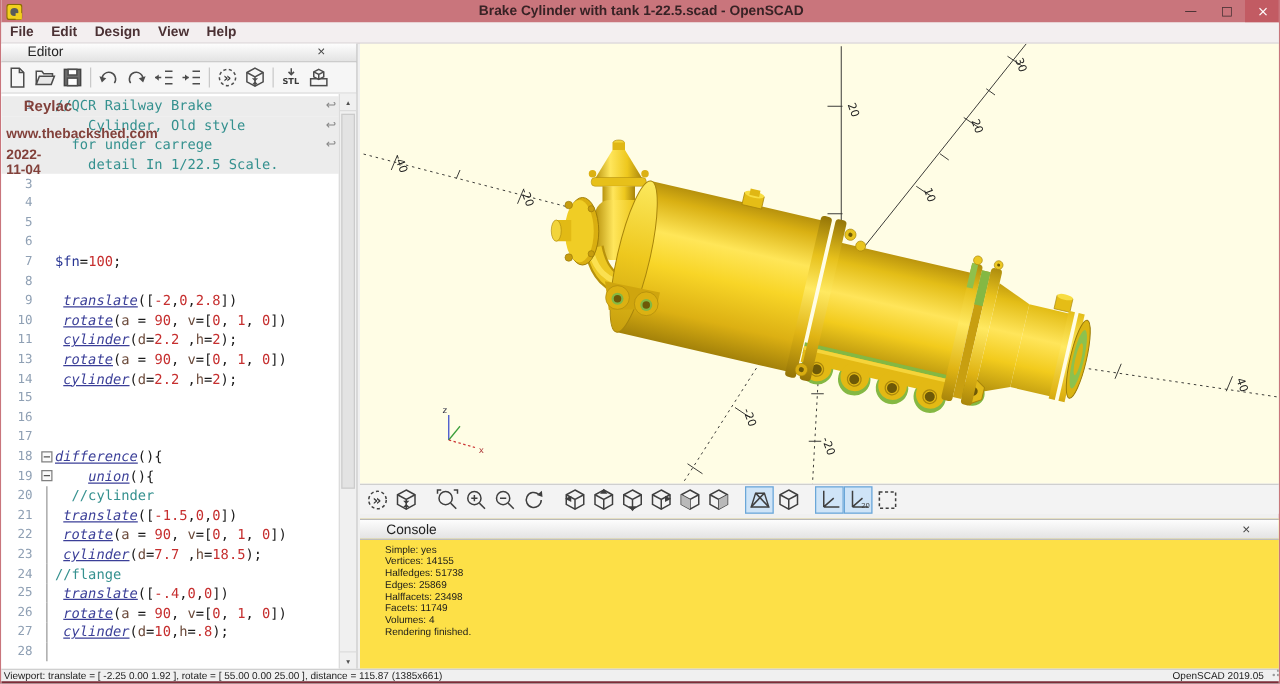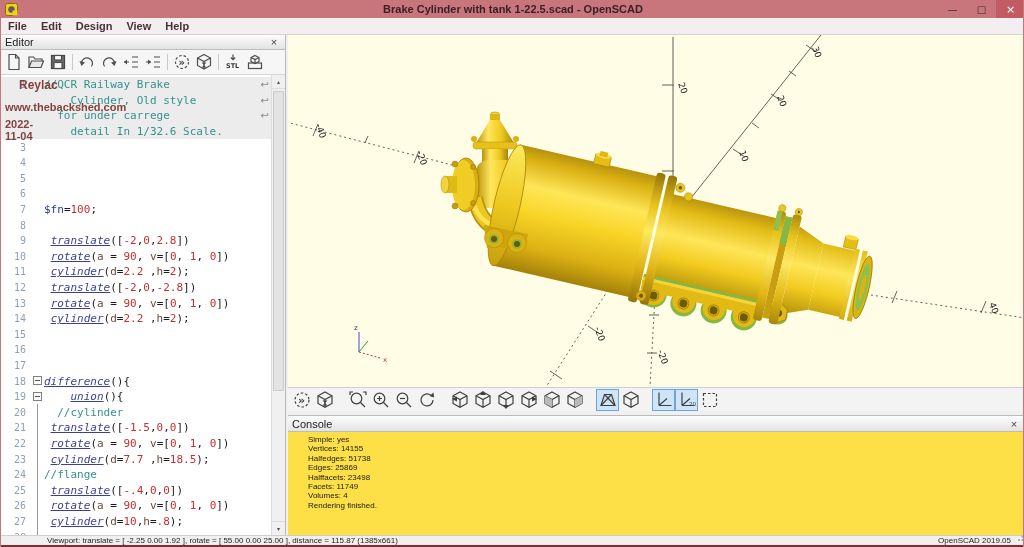--- a/index.html
+++ b/index.html
@@ -11,21 +11,21 @@
   .app-icon{width:13px;height:13px;margin-left:4px;}
   .title-text{position:absolute;left:0;right:0;text-align:center;font-size:11px;color:#382225;font-weight:bold;}
   .win-controls{position:absolute;right:0;top:0;height:18px;display:flex;}
   .win-btn{width:29px;height:18px;display:flex;align-items:center;justify-content:center;font-size:10px;color:#3a2a2c;font-family:"DejaVu Sans",sans-serif;}
   .win-btn.close{background:#c25b63;color:#fff;font-size:11px;}
   
   .menubar{position:absolute;left:0;top:18px;width:1024px;height:17px;background:#f3eff0;border-bottom:1px solid #d8d2d3;display:flex;align-items:center;}
   .menu-item{padding:0 7px;font-size:11px;color:#4b3134;height:17px;line-height:17px;font-weight:bold;}
   
   .editor{position:absolute;left:0;top:35px;width:285px;height:500px;background:#fff;border-right:1px solid #b9b9b9;}
-  .panel-header{height:15px;background:linear-gradient(#fdfdfd,#e3e3e3);border-bottom:1px solid #bdbdbd;display:flex;align-items:center;font-size:11px;color:#222;padding:0 4px;}
+  .panel-header{height:15px;background:linear-gradient(#fdfdfd,#e3e3e3);border-bottom:1px solid #bdbdbd;display:flex;align-items:center;font-size:11px;color:#222;padding:0 21px;}
   .panel-header .ph-title{flex:1;}
   .panel-close{font-size:11px;color:#444;width:14px;text-align:center;}
   .ed-toolbar{height:25px;background:#f6f6f6;border-bottom:1px solid #d6d6d6;display:flex;align-items:center;padding-left:2px;}
   .tb-btn{width:22px;height:21px;display:flex;align-items:center;justify-content:center;}
   .tb-sep{width:1px;height:16px;background:#c9c9c9;margin:0 3px;}
   
   .code-area{position:absolute;left:0;top:40px;width:284px;height:460px;background:#fff;overflow:hidden;}
   .code-rows{position:absolute;left:0;top:2px;width:270px;}
   .crow{height:15.6px;display:flex;align-items:center;font-family:"DejaVu Sans Mono",monospace;font-size:11px;white-space:pre;}
   .crow.hl{background:#ececec;}
@@ -52,21 +52,21 @@
   
   .vp-toolbar{position:absolute;left:287px;top:387px;width:737px;height:24px;background:#f3f3f3;border-top:1px solid #cfcfcf;display:flex;align-items:center;padding-left:2px;}
   .vtb-btn{width:23px;height:22px;display:flex;align-items:center;justify-content:center;border:1px solid transparent;}
   .vtb-btn.active{background:#cfe4f7;border:1px solid #6aa6d8;}
   .vtb-gap{width:10px;}
   
   .console{position:absolute;left:287px;top:415px;width:737px;height:120px;background:#fde047;border-top:1px solid #b9b9b9;}
   .console .panel-header{height:16px;}
   .console-body{padding:3px 20px;font-size:8px;line-height:9.4px;color:#1a1a1a;font-family:"Liberation Sans",sans-serif;}
   
-  .statusbar{position:absolute;left:0;top:535px;width:1024px;height:12px;background:#f0f0f0;border-top:1px solid #cfcfcf;border-bottom:2px solid #7c2d38;display:flex;align-items:center;font-size:8px;color:#222;padding-left:44px;}
+  .statusbar{position:absolute;left:0;top:535px;width:1024px;height:12px;background:#f0f0f0;border-top:1px solid #cfcfcf;border-bottom:2px solid #7c2d38;display:flex;align-items:center;font-size:8px;color:#222;}
   .status-left{padding-left:2px;flex:1;}
   .status-right{padding-right:14px;}
   .grip{position:absolute;right:1px;bottom:3px;width:8px;height:7px;}
 </style>
 </head>
 <body>
 
 <div class="window">
 
   <div class="titlebar">
@@ -168,31 +168,30 @@
             <polygon points="9,2.5 13,4.5 13,8.5 9,10.5 5,8.5 5,4.5"></polygon>
             <path d="M5,4.5 9,6.5 13,4.5 M9,6.5 V10.5"></path>
           </svg>
         </div>
       </div>
     <div class="code-area">
       <div class="code-rows" id="code-rows">
           <div class="crow hl"><span class="lnum">1</span><span class="foldcol"></span><span class="ctext"><span class="tk-c">//QCR Railway Brake</span></span><span class="wrapmark">↩</span></div>
           <div class="crow hl"><span class="lnum"></span><span class="foldcol"></span><span class="ctext"><span class="tk-c">    Cylinder, Old style</span></span><span class="wrapmark">↩</span></div>
           <div class="crow hl"><span class="lnum"></span><span class="foldcol"></span><span class="ctext"><span class="tk-c">  for under carrege</span></span><span class="wrapmark">↩</span></div>
-          <div class="crow hl"><span class="lnum"></span><span class="foldcol"></span><span class="ctext"><span class="tk-c">    detail In 1/32.6 Scale.</span></span></div>
+          <div class="crow hl"><span class="lnum"></span><span class="foldcol"></span><span class="ctext"><span class="tk-c">    detail In 1/22.5 Scale.</span></span></div>
           <div class="crow"><span class="lnum">3</span><span class="foldcol"></span><span class="ctext"></span></div>
           <div class="crow"><span class="lnum">4</span><span class="foldcol"></span><span class="ctext"></span></div>
           <div class="crow"><span class="lnum">5</span><span class="foldcol"></span><span class="ctext"></span></div>
           <div class="crow"><span class="lnum">6</span><span class="foldcol"></span><span class="ctext"></span></div>
           <div class="crow"><span class="lnum">7</span><span class="foldcol"></span><span class="ctext"><span class="tk-K">$fn</span><span class="tk-t">=</span><span class="tk-n">100</span><span class="tk-t">;</span></span></div>
           <div class="crow"><span class="lnum">8</span><span class="foldcol"></span></div>
           <div class="crow"><span class="lnum">9</span><span class="foldcol"></span><span class="ctext"><span class="tk-t"> </span><span class="tk-k">translate</span><span class="tk-t">([</span><span class="tk-n">-2</span><span class="tk-t">,</span><span class="tk-n">0</span><span class="tk-t">,</span><span class="tk-n">2.8</span><span class="tk-t">])</span></span></div>
           <div class="crow"><span class="lnum">10</span><span class="foldcol"></span><span class="ctext"><span class="tk-t"> </span><span class="tk-k">rotate</span><span class="tk-t">(</span><span class="tk-p">a</span><span class="tk-t"> = </span><span class="tk-n">90</span><span class="tk-t">, </span><span class="tk-p">v</span><span class="tk-t">=[</span><span class="tk-n">0</span><span class="tk-t">, </span><span class="tk-n">1</span><span class="tk-t">, </span><span class="tk-n">0</span><span class="tk-t">])</span></span></div>
           <div class="crow"><span class="lnum">11</span><span class="foldcol"></span><span class="ctext"><span class="tk-t"> </span><span class="tk-k">cylinder</span><span class="tk-t">(</span><span class="tk-p">d</span><span class="tk-t">=</span><span class="tk-n">2.2</span><span class="tk-t"> ,</span><span class="tk-p">h</span><span class="tk-t">=</span><span class="tk-n">2</span><span class="tk-t">);</span></span></div>
-          <div class="crow"><span class="lnum">12</span><span class="foldcol"></span><span class="ctext"><span class="tk-t"> </span><span class="tk-k">translate</span><span class="tk-t">([</span><span class="tk-n">-2</span><span class="tk-t">,</span><span class="tk-n">0</span><span class="tk-t">,</span><span class="tk-n">-2.8</span><span class="tk-t">])</span></span></div>
           <div class="crow"><span class="lnum">13</span><span class="foldcol"></span><span class="ctext"><span class="tk-t"> </span><span class="tk-k">rotate</span><span class="tk-t">(</span><span class="tk-p">a</span><span class="tk-t"> = </span><span class="tk-n">90</span><span class="tk-t">, </span><span class="tk-p">v</span><span class="tk-t">=[</span><span class="tk-n">0</span><span class="tk-t">, </span><span class="tk-n">1</span><span class="tk-t">, </span><span class="tk-n">0</span><span class="tk-t">])</span></span></div>
           <div class="crow"><span class="lnum">14</span><span class="foldcol"></span><span class="ctext"><span class="tk-t"> </span><span class="tk-k">cylinder</span><span class="tk-t">(</span><span class="tk-p">d</span><span class="tk-t">=</span><span class="tk-n">2.2</span><span class="tk-t"> ,</span><span class="tk-p">h</span><span class="tk-t">=</span><span class="tk-n">2</span><span class="tk-t">);</span></span></div>
           <div class="crow"><span class="lnum">15</span><span class="foldcol"></span><span class="ctext"></span></div>
           <div class="crow"><span class="lnum">16</span><span class="foldcol"></span><span class="ctext"></span></div>
           <div class="crow"><span class="lnum">17</span><span class="foldcol"></span><span class="ctext"></span></div>
           <div class="crow"><span class="lnum">18</span><span class="foldcol"><span class="foldbox"></span></span><span class="ctext"><span class="tk-k">difference</span><span class="tk-t">(){</span></span></div>
           <div class="crow"><span class="lnum">19</span><span class="foldcol"><span class="foldbox"></span></span><span class="ctext"><span class="tk-t">    </span><span class="tk-k">union</span><span class="tk-t">(){</span></span></div>
           <div class="crow"><span class="lnum">20</span><span class="foldcol"><span class="foldline"></span></span><span class="ctext"><span class="tk-c">  //cylinder</span></span></div>
           <div class="crow"><span class="lnum">21</span><span class="foldcol"><span class="foldline"></span></span><span class="ctext"><span class="tk-t"> </span><span class="tk-k">translate</span><span class="tk-t">([</span><span class="tk-n">-1.5</span><span class="tk-t">,</span><span class="tk-n">0</span><span class="tk-t">,</span><span class="tk-n">0</span><span class="tk-t">])</span></span></div>
           <div class="crow"><span class="lnum">22</span><span class="foldcol"><span class="foldline"></span></span><span class="ctext"><span class="tk-t"> </span><span class="tk-k">rotate</span><span class="tk-t">(</span><span class="tk-p">a</span><span class="tk-t"> = </span><span class="tk-n">90</span><span class="tk-t">, </span><span class="tk-p">v</span><span class="tk-t">=[</span><span class="tk-n">0</span><span class="tk-t">, </span><span class="tk-n">1</span><span class="tk-t">, </span><span class="tk-n">0</span><span class="tk-t">])</span></span></div>

